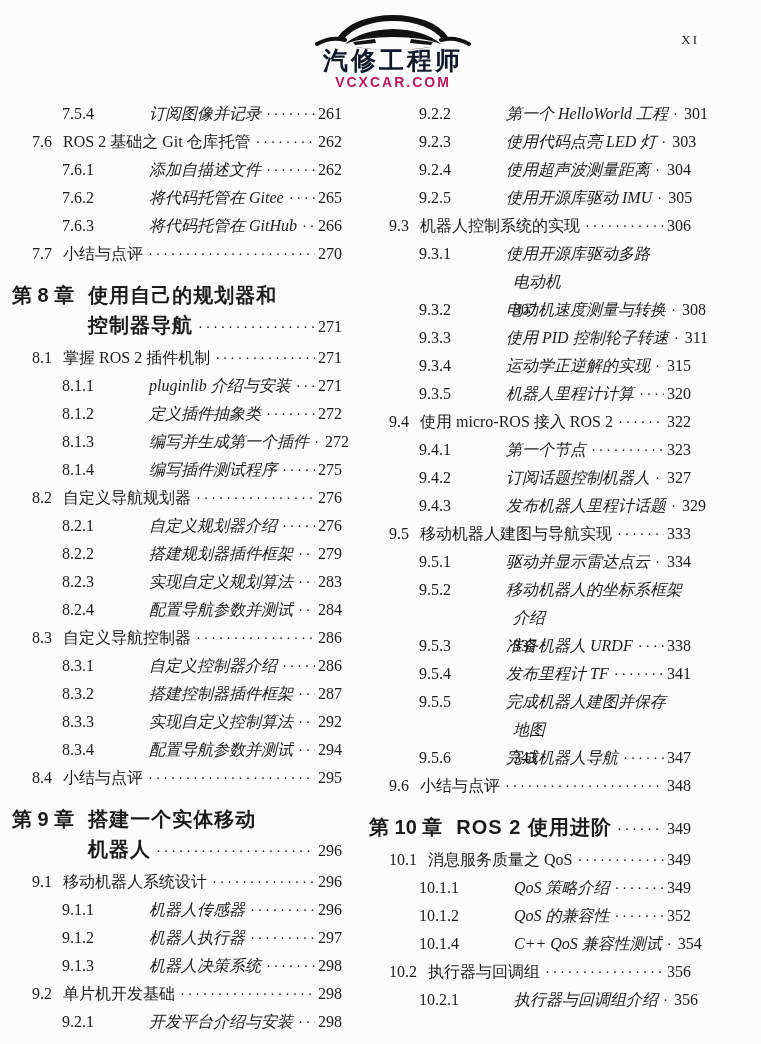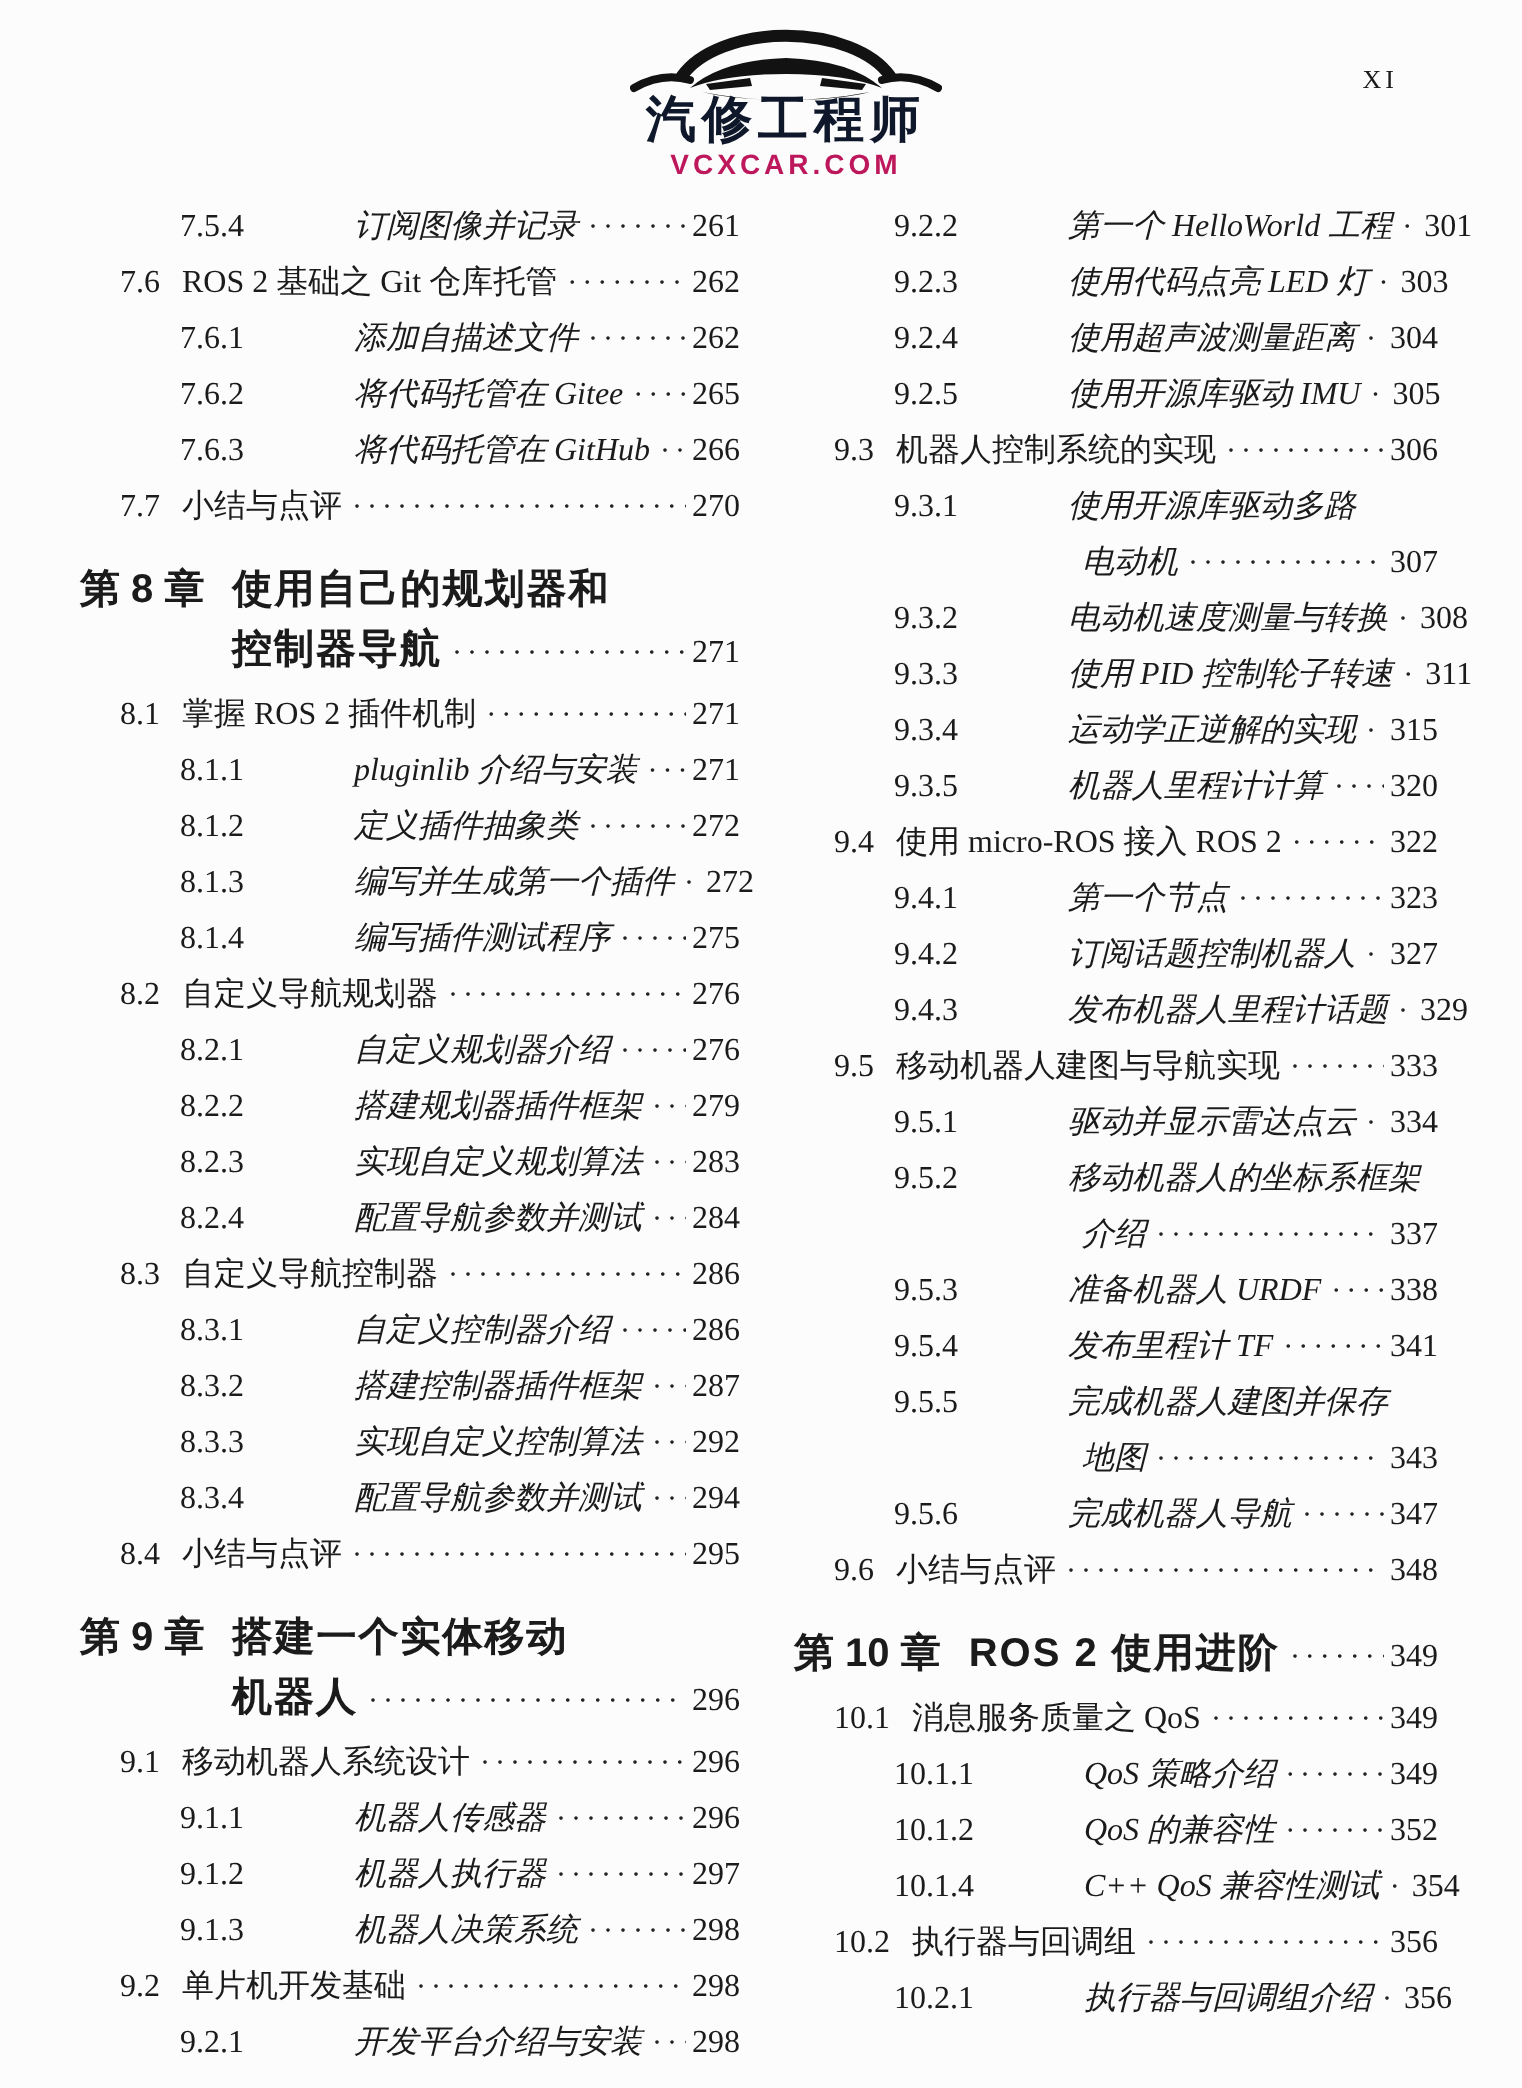--- a/index.html
+++ b/index.html
@@ -24,21 +24,21 @@
   .logo-sub {
     font-family:"Liberation Sans","DejaVu Sans",sans-serif;
     font-weight:700; font-size:14px; letter-spacing:2px;
     margin-top:2px; white-space:nowrap;
   }
   .folio {
     position:absolute; right:62px; top:32px;
     font-size:13px; letter-spacing:2px;
   }
   
-  .columns { display:flex; padding-left:40px; margin-top:0; }
+  .columns { display:flex; padding-left:12px; margin-top:0; }
   .col { box-sizing:border-box; }
   .col-left  { width:330px; margin-right:27px; }
   .col-right { width:322px; }
   
   .row {
     display:flex; align-items:baseline;
     height:28px; line-height:28px; font-size:16px;
     white-space:nowrap;
   }
   .num { flex:none; margin-right:11px; }
@@ -46,21 +46,21 @@
   .dots { flex:1 1 auto; overflow:hidden; white-space:nowrap; margin:0 3px 0 5px; min-width:8px; }
   .dots::after {
     content:"··········································································";
     letter-spacing:2.5px; font-size:15px; color:#222;
   }
   .pg { flex:none; text-align:right; }
   .lvl-section    { padding-left:20px; }
   .lvl-subsection { padding-left:50px; }
   .lvl-subsection .ttl { font-style:italic;margin-left:44px; }
   .cont .ttl { font-style:italic; }
-  .cont-subsection { padding-left:100px; }
+  .cont-subsection { padding-left:100px;flex-direction:column; }
   .cont-chapter    { padding-left:76px; }
   
   .chapter-block { margin:12px 0 4px 0; }
   .lvl-chapter {
     height:30px; line-height:30px; font-size:20px;
     font-family:"Liberation Sans","DejaVu Sans",sans-serif; font-weight:700;
   }
   .lvl-chapter .num { margin-right:14px; }
   .lvl-chapter .ttl { font-style:normal; letter-spacing:1px;text-align:right; }
   .lvl-chapter .pg, .cont-chapter .pg {

